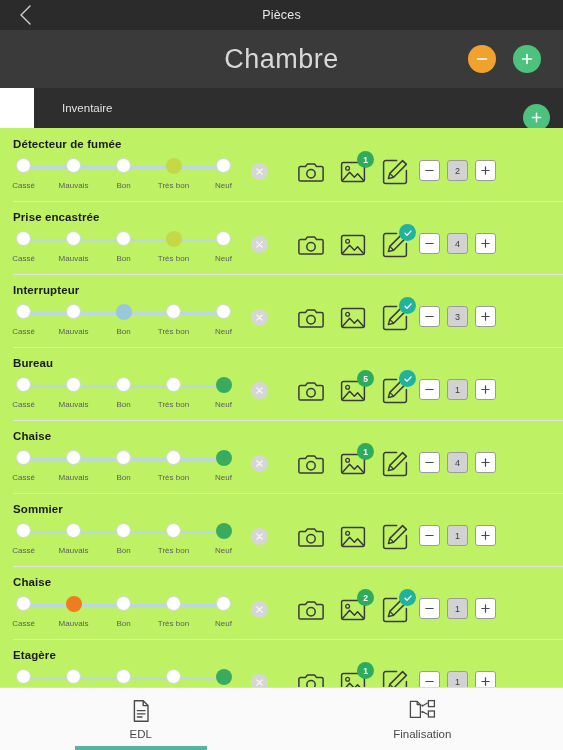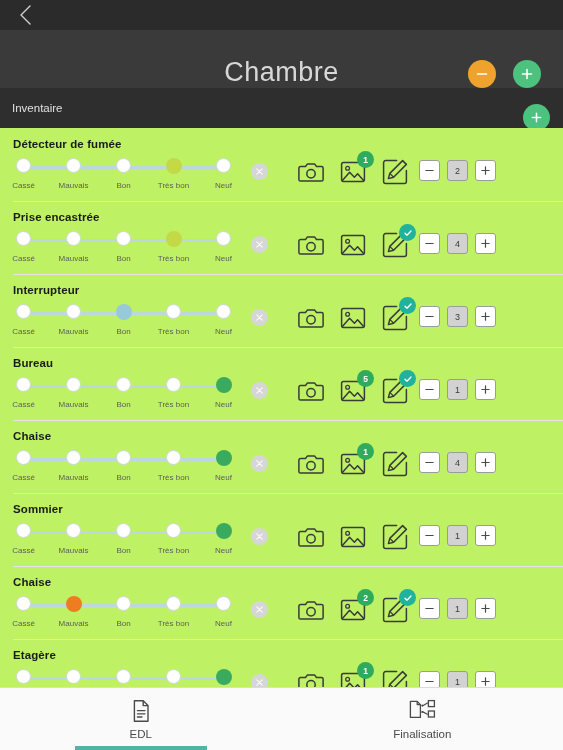--- a/index.html
+++ b/index.html
@@ -19,40 +19,40 @@
   .nav-back { width: 50px; height: 30px; display: flex; align-items: center; justify-content: center; }
   .nav-back svg { display: block; }
   .nav-title {
     position: absolute; left: 0; right: 0; text-align: center;
     color: #e8e8e8; font-size: 12.5px; letter-spacing: .2px;
   }
 
   
   .roomheader {
     height: 58px; flex: 0 0 58px; background: #3a3a3a;
-    display: flex; align-items: flex-end; position: relative;
+    display: flex; align-items: center; position: relative;
   }
   .room-title {
     position: absolute; left: 0; right: 0; text-align: center;
     color: #d8d8d8; font-size: 27px; font-weight: 300; letter-spacing: .5px;
   }
   .room-actions { margin-left: auto; margin-right: 22px; display: flex; gap: 17px; z-index: 2; }
   .circ-btn {
     width: 28px; height: 28px; border-radius: 50%;
     display: flex; align-items: center; justify-content: center;
     color: #fff; line-height: 0;
   }
   .circ-btn.minus { background: #f0a22e; }
   .circ-btn.plus  { background: #4cc27e; }
   .circ-btn svg { display:block; }
 
   
   .invbar {
     height: 40px; flex: 0 0 40px; background: #2e2e2e;
-    display: flex; align-items: center; padding: 0 22px 0 12px; position: relative;
+    display: flex; align-items: center; padding: 0 22px 0 28px; position: relative; margin-left: 34px;
   }
   .invbar-label { color: #e0e0e0; font-size: 11.5px; }
   .invbar .circ-btn { position: absolute; right: 13px; top: 16px; width: 27px; height: 27px; }
 
   
   .list { flex: 1 1 auto; overflow: hidden; background: #bef264; position: relative; }
   .row { position: relative; height: 73px; }
   .row + .row::before {
     content: ""; position: absolute; left: 13px; right: 0; top: 0;
     height: 1px; background: #e3e3e3;
@@ -137,20 +137,21 @@
 <div id="app">
 
   <div class="navbar">
     <div class="nav-back">
       <span>
         <svg width="14" height="22" viewBox="0 0 14 22">
           <path d="M12 2 L3 11 L12 20" fill="none" stroke="#d0d0d0" stroke-width="1.4" stroke-linecap="round" stroke-linejoin="round"></path>
         </svg>
       </span>
     </div>
+    <div class="nav-title">Pièces</div>
   </div>
 
   <div class="roomheader">
     <div class="room-title">Chambre</div>
     <div class="room-actions">
       <div class="circ-btn minus">
         <span>
           <svg width="14" height="14" viewBox="0 0 14 14">
             <path d="M2.5 7 H11.5" stroke="#fff" stroke-width="1.6" stroke-linecap="round"></path>
           </svg>

